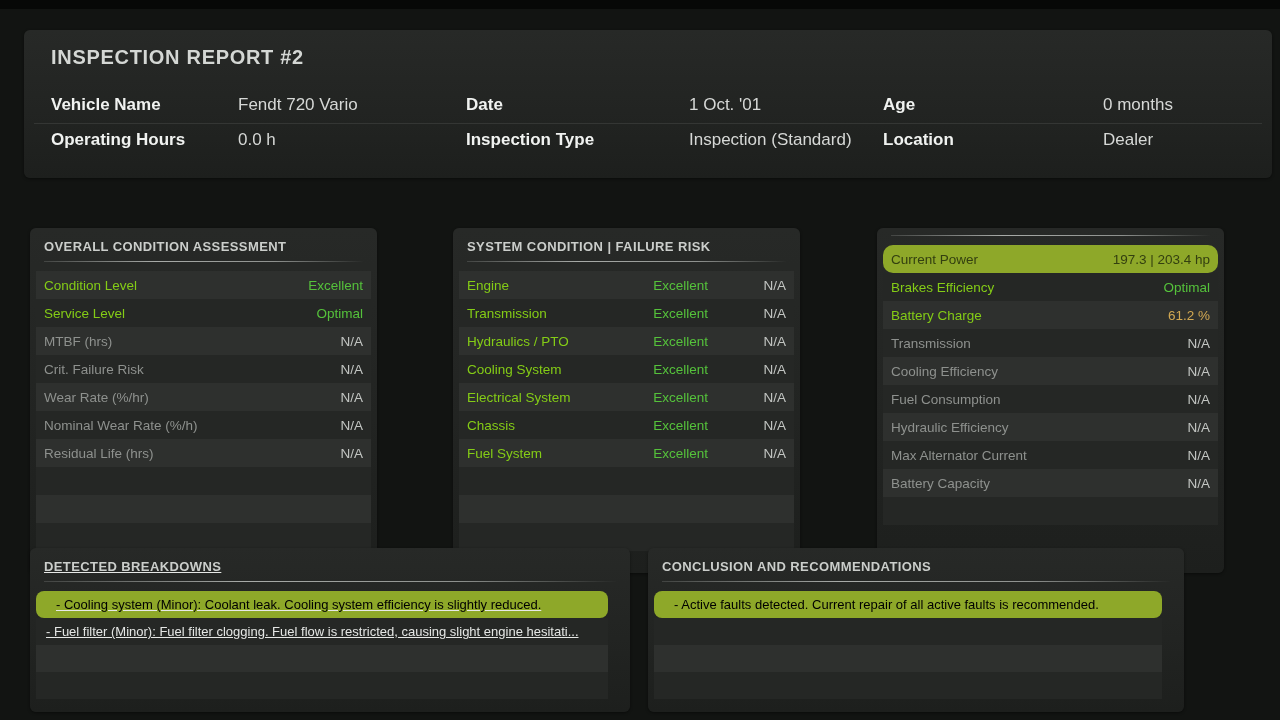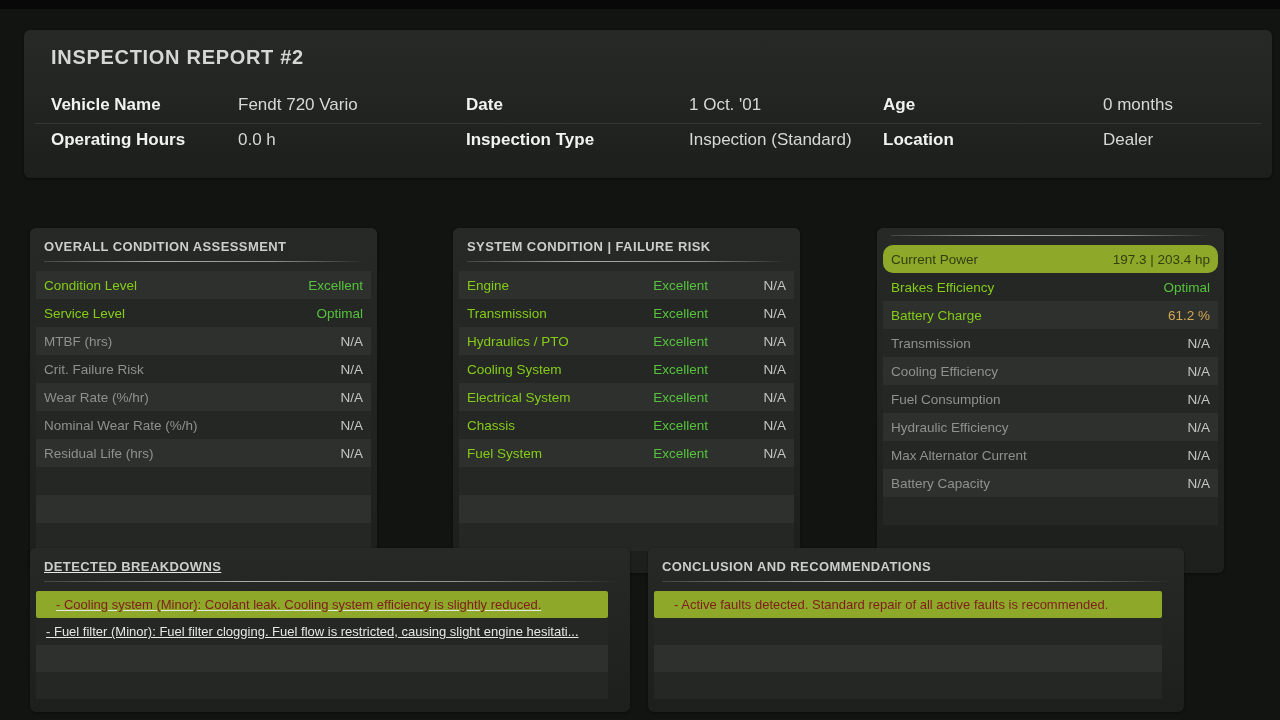--- a/index.html
+++ b/index.html
@@ -70,21 +70,21 @@
   
   .bpanel { top:548px; height:164px; }
   .p-breakdowns { left:30px;  width:600px;text-decoration:underline; }
   .p-conclusion { left:648px; width:536px; }
   .brow {
     height:27px; display:flex; align-items:center;
     padding:0 10px; font-size:13px; color:#e4e6e4; white-space:nowrap; overflow:hidden;
   }
   .rows .brow:nth-child(odd)  { background:#2e302e; }
   .rows .brow:nth-child(even) { background:#252725; }
-  .brow.hl { background:#8ea829 !important; border-radius:2px; color:#7f1d1d;padding-left:20px; }
+  .brow.hl { background:#8ea829 !important; border-radius:8px; color:#000000;padding-left:20px; }
 </style>
 </head>
 <body>
 
 <div class="top-strip"></div>
 
 <div class="panel hpanel">
   <div class="htitle">INSPECTION REPORT #2</div>
   <div class="hrow hrow1">
     <span class="hcell hlabel c1l">Vehicle Name</span>
@@ -239,18 +239,18 @@
     <div class="brow">- Fuel filter (Minor): Fuel filter clogging. Fuel flow is restricted, causing slight engine hesitati...</div>
     <div class="brow"></div>
     <div class="brow"></div>
   </div>
 </div>
 
 <div class="panel bpanel p-conclusion">
   <div class="ptitle">CONCLUSION AND RECOMMENDATIONS</div>
   <div class="pdivider"></div>
   <div class="rows scrollpad">
-    <div class="brow hl">- Active faults detected. Standard repair of all active faults is recommended.</div>
+    <div class="brow hl">- Active faults detected. Current repair of all active faults is recommended.</div>
     <div class="brow"></div>
     <div class="brow"></div>
     <div class="brow"></div>
   </div>
 </div>
 
 </body></html>

